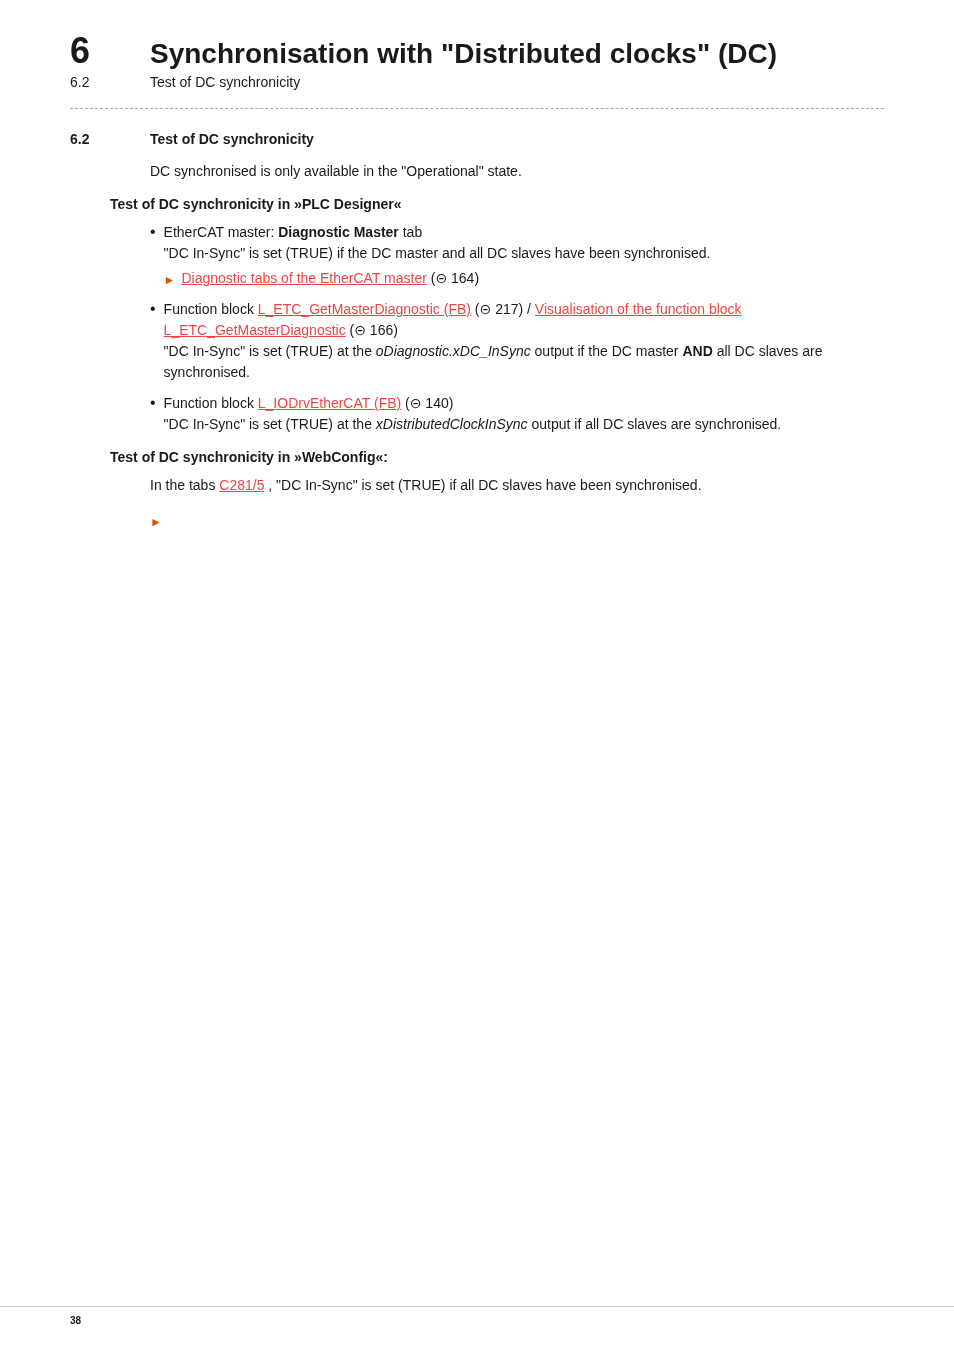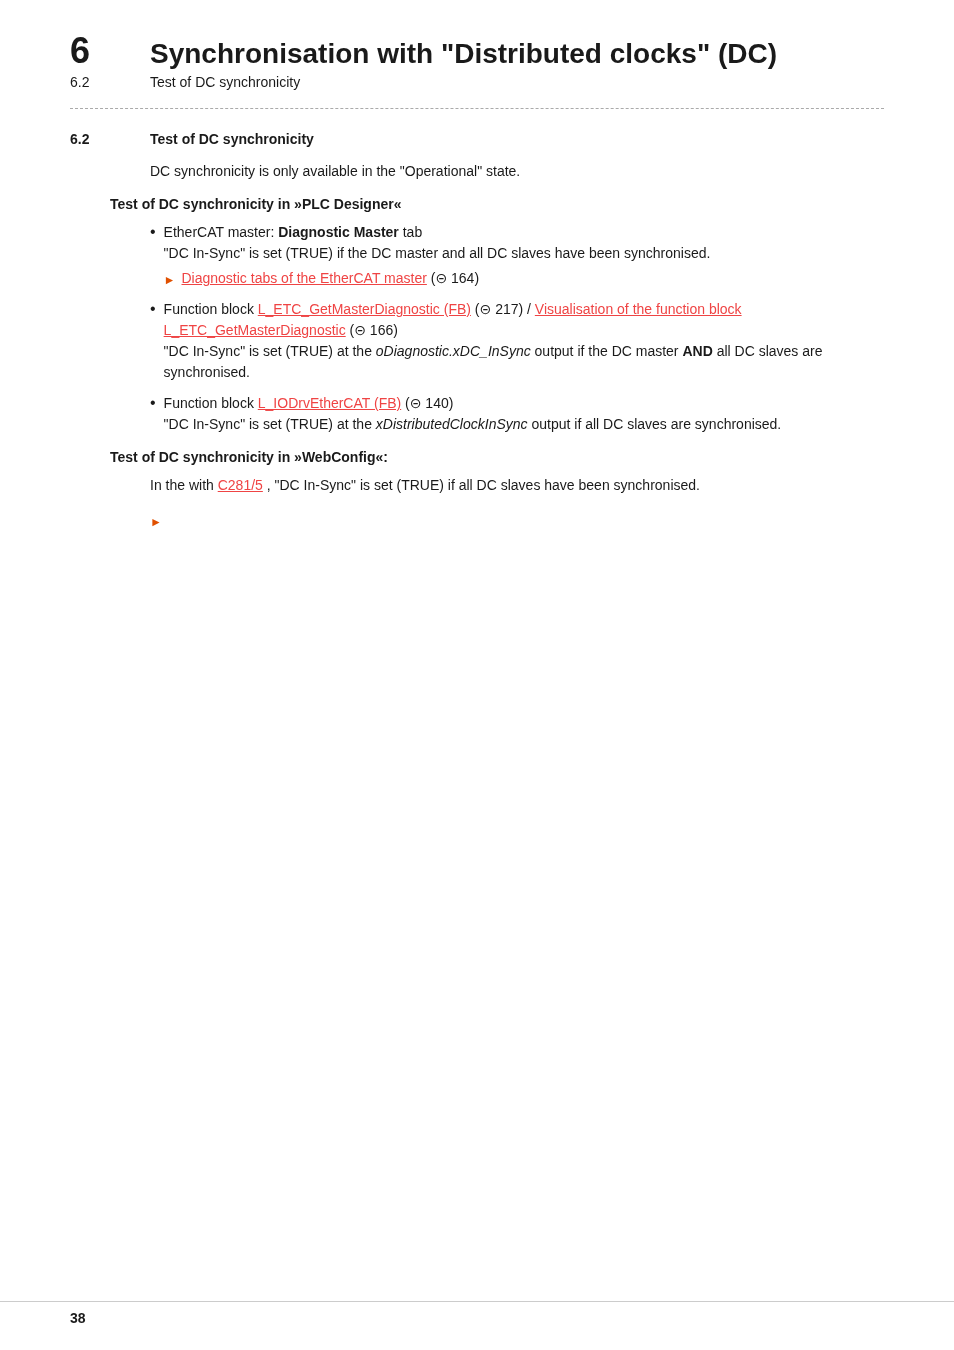--- a/index.html
+++ b/index.html
@@ -168,21 +168,21 @@
       align-items: center;
       padding: 0 70px;
       font-size: 12px;
       color: #555;
       border-top: 1px solid #ccc;
       padding-top: 8px;
     }
 
     
     .footer-page-number {
-      font-size: 14px;
+      font-size: 10px;
       font-weight: bold;
       color: #1a1a1a;
     }
   </style>
 </head>
 <body>
 
 <div class="page">
 
   <div class="chapter-header">
@@ -195,21 +195,21 @@
     <span class="section-title-small">Test of DC synchronicity</span>
   </div>
 
   <hr class="divider">
 
   <div class="section-heading-block">
     <span class="section-num-bold">6.2</span>
     <span class="section-title-bold">Test of DC synchronicity</span>
   </div>
 
-  <div class="body-text">DC synchronicity is only available in the "Operational" state.</div>
+  <div class="body-text">DC synchronised is only available in the "Operational" state.</div>
 
   <div class="sub-heading">Test of DC synchronicity in »PLC Designer«</div>
 
   <ul class="bullet-list">
 
     <li>
       <span class="bullet-dot">•</span>
       <div class="bullet-content">
         <span>EtherCAT master: </span><strong>Diagnostic Master</strong><span> tab</span>
         <br>
@@ -242,21 +242,21 @@
         <br>
         <span>"DC In-Sync" is set (TRUE) at the <em>xDistributedClockInSync</em> output if all DC slaves are synchronised.</span>
       </div>
     </li>
 
   </ul>
 
   <div class="sub-heading">Test of DC synchronicity in »WebConfig«:</div>
 
   <div class="body-text">
-    <span>In the with </span><a href="#">C281/5</a><span> , "DC In-Sync" is set (TRUE) if all DC slaves have been synchronised.</span>
+    <span>In the tabs </span><a href="#">C281/5</a><span> , "DC In-Sync" is set (TRUE) if all DC slaves have been synchronised.</span>
   </div>
 
   <div style="margin-left: 80px;">
     <ul class="arrow-list">
       <li>
         <span class="arrow-icon">►</span>
       </li>
     </ul>
   </div>
 

